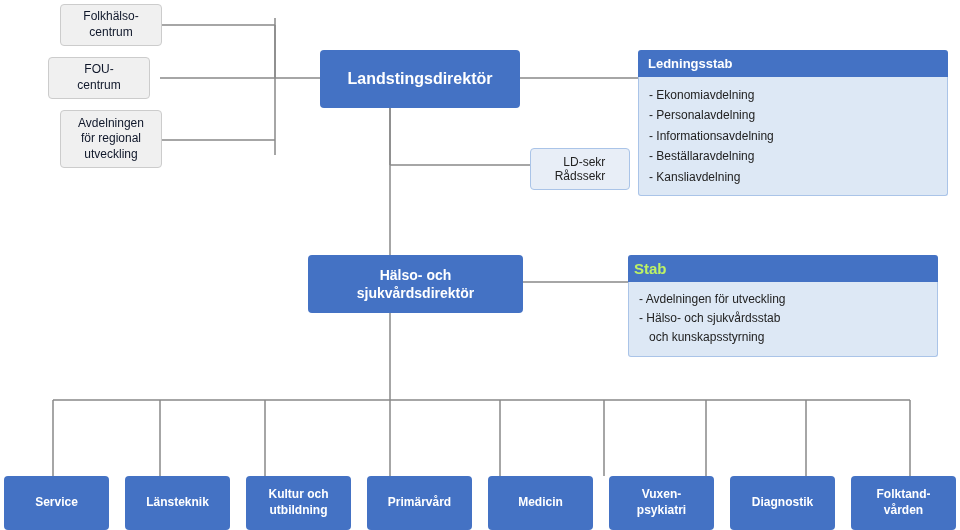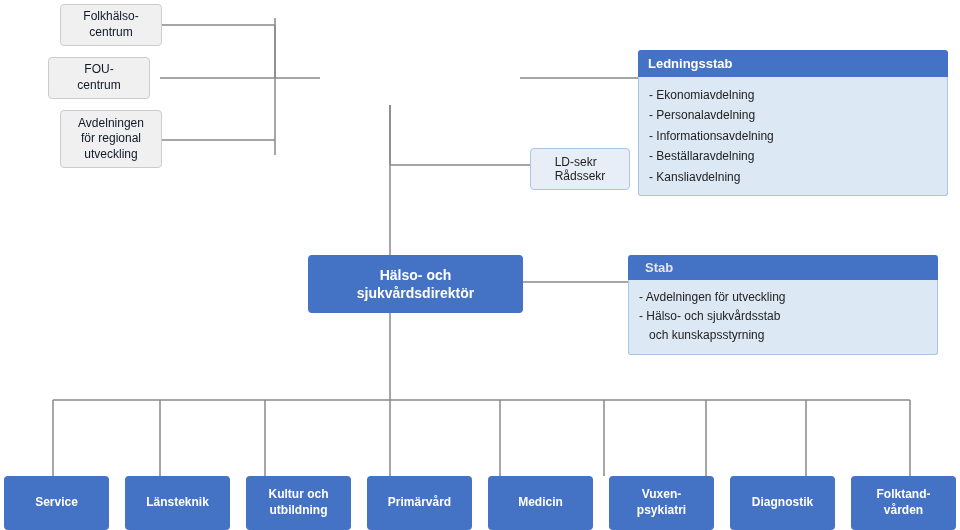--- a/index.html
+++ b/index.html
@@ -59,24 +59,24 @@
       border: 1px solid #ccc;
       font-size: 12px;
     }
 
     .stab-container {
       position: absolute;
     }
 
     .stab-header {
       background: #4472c4;
-      color: #e5e5e5;
-      font-weight: bold;
-      font-size: 13px;
-      padding: 5px 17px;
+      color: #bef264;
+      font-weight: bold;
+      font-size: 15px;
+      padding: 5px 6px;
       border-radius: 3px 3px 0 0;
     }
 
     .stab-body {
       background: #dde8f5;
       border: 1px solid #aac4e8;
       border-top: none;
       padding: 8px 10px;
       font-size: 12px;
       color: #222;
@@ -125,21 +125,21 @@
     }
 
     .ld-sekr-box {
       position: absolute;
       background: #e8eef7;
       border: 1px solid #aac4e8;
       display: flex;
       flex-direction: column;
       align-items: center;
       justify-content: center;
-      text-align: left;
+      text-align: right;
       font-size: 12px;
       color: #222;
       border-radius: 4px;
       padding: 6px 8px;
     }
   </style>
 </head>
 <body>
 
 <div class="diagram">
@@ -190,20 +190,23 @@
     <span style="white-space:pre-line; font-size:12px;">FOU-
 centrum</span>
   </div>
 
   <div class="box box-gray" style="left:60px; top:110px; width:102px; height:58px;">
     <span style="white-space:pre-line; font-size:12px;">Avdelningen
 för regional
 utveckling</span>
   </div>
 
+  <div class="box box-blue-dark" style="left:320px; top:50px; width:200px; height:58px;">
+    <span style="font-size:16px; font-weight:bold;">Landstingsdirektör</span>
+  </div>
 
   <div class="ld-sekr-box" style="left:530px; top:148px; width:100px; height:42px;">
     <span style="white-space:pre-line; font-size:12px;">LD-sekr
 Rådssekr</span>
   </div>
 
   <div class="ledning-container" style="left:638px; top:50px; width:310px;">
     <div class="ledning-header">
       <span>Ledningsstab</span>
     </div>

